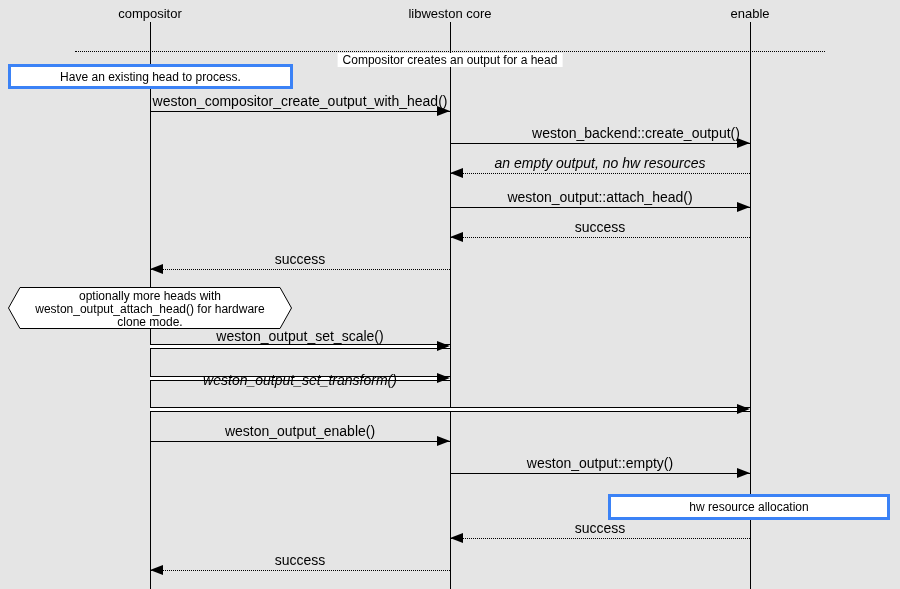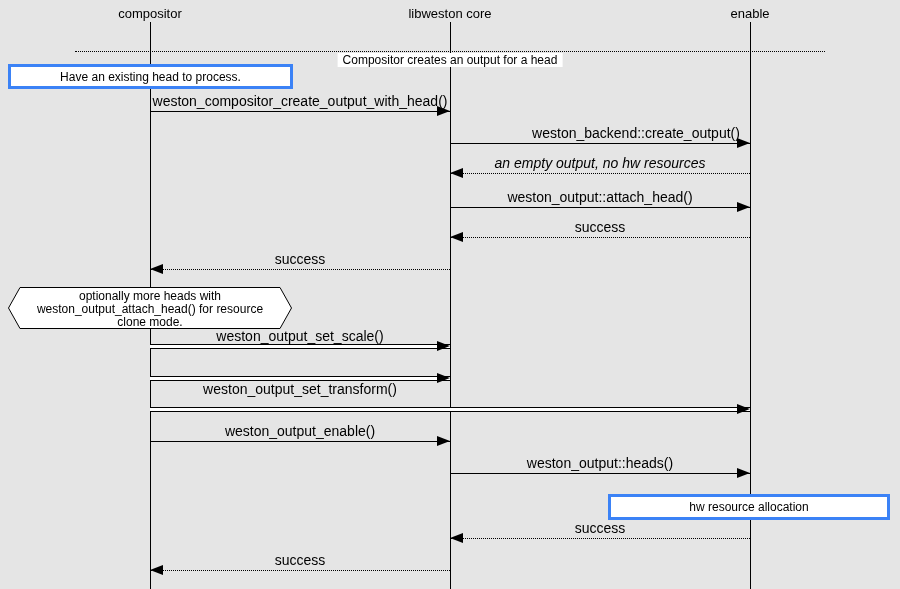--- a/index.html
+++ b/index.html
@@ -110,41 +110,41 @@
     <div class="msg-line-dotted" style="left: 450px; top: 237px; width: 300px;"></div>
     <div class="msg-label" style="left: 600px; top: 220px;">success</div>
     <div class="arrowhead-left" style="left: 450px; top: 232px;"></div>
     <div class="msg-line-dotted" style="left: 150px; top: 269px; width: 300px;"></div>
     <div class="msg-label" style="left: 300px; top: 252px;">success</div>
     <div class="arrowhead-left" style="left: 150px; top: 264px;"></div>
     <div class="msg-line-double" style="left: 150px; top: 344px; width: 300px;"></div>
     <div class="msg-label" style="left: 300px; top: 329px;">weston_output_set_scale()</div>
     <div class="arrowhead-right" style="left: 437px; top: 341px;"></div>
     <div class="msg-line-double" style="left: 150px; top: 376px; width: 300px;"></div>
-    <div class="msg-label" style="left: 300px; top: 382px;">weston_output_set_transform()</div>
+    <div class="msg-label" style="left: 300px; top: 373px; font-style: italic;">weston_output_set_transform()</div>
     <div class="arrowhead-right" style="left: 437px; top: 373px;"></div>
     <div class="msg-line-double" style="left: 150px; top: 407px; width: 600px;"></div>
     <div class="arrowhead-right" style="left: 737px; top: 404px;"></div>
     <div class="msg-line-solid" style="left: 150px; top: 441px; width: 300px;"></div>
     <div class="msg-label" style="left: 300px; top: 424px;">weston_output_enable()</div>
     <div class="arrowhead-right" style="left: 437px; top: 436px;"></div>
     <div class="msg-line-solid" style="left: 450px; top: 473px; width: 300px;"></div>
-    <div class="msg-label" style="left: 600px; top: 456px;">weston_output::heads()</div>
+    <div class="msg-label" style="left: 600px; top: 456px;">weston_output::empty()</div>
     <div class="arrowhead-right" style="left: 737px; top: 468px;"></div>
     <div class="msg-line-dotted" style="left: 450px; top: 538px; width: 300px;"></div>
     <div class="msg-label" style="left: 600px; top: 521px;">success</div>
     <div class="arrowhead-left" style="left: 450px; top: 533px;"></div>
     <div class="msg-line-dotted" style="left: 150px; top: 570px; width: 300px;"></div>
     <div class="msg-label" style="left: 300px; top: 553px;">success</div>
     <div class="arrowhead-left" style="left: 150px; top: 565px;"></div>
     <div class="note-box" style="left: 8px; top: 64px; width: 285px; height: 25px;">Have an existing head to process.</div>
     <div class="note-hex" style="left: 8px; top: 287px; width: 284px; height: 42px;">
       <svg width="284" height="42">
         <polygon points="12,0.5 272,0.5 283.5,21 272,41.5 12,41.5 0.5,21" fill="#ffffff" stroke="#000000" stroke-width="1"></polygon>
       </svg>
       <div class="hex-text">
         <div>optionally more heads with</div>
-        <div>weston_output_attach_head() for resource</div>
+        <div>weston_output_attach_head() for hardware</div>
         <div>clone mode.</div>
       </div>
     </div>
     <div class="note-box" style="left: 608px; top: 494px; width: 282px; height: 26px;">hw resource allocation</div>
   </div>
 
 </body></html>

